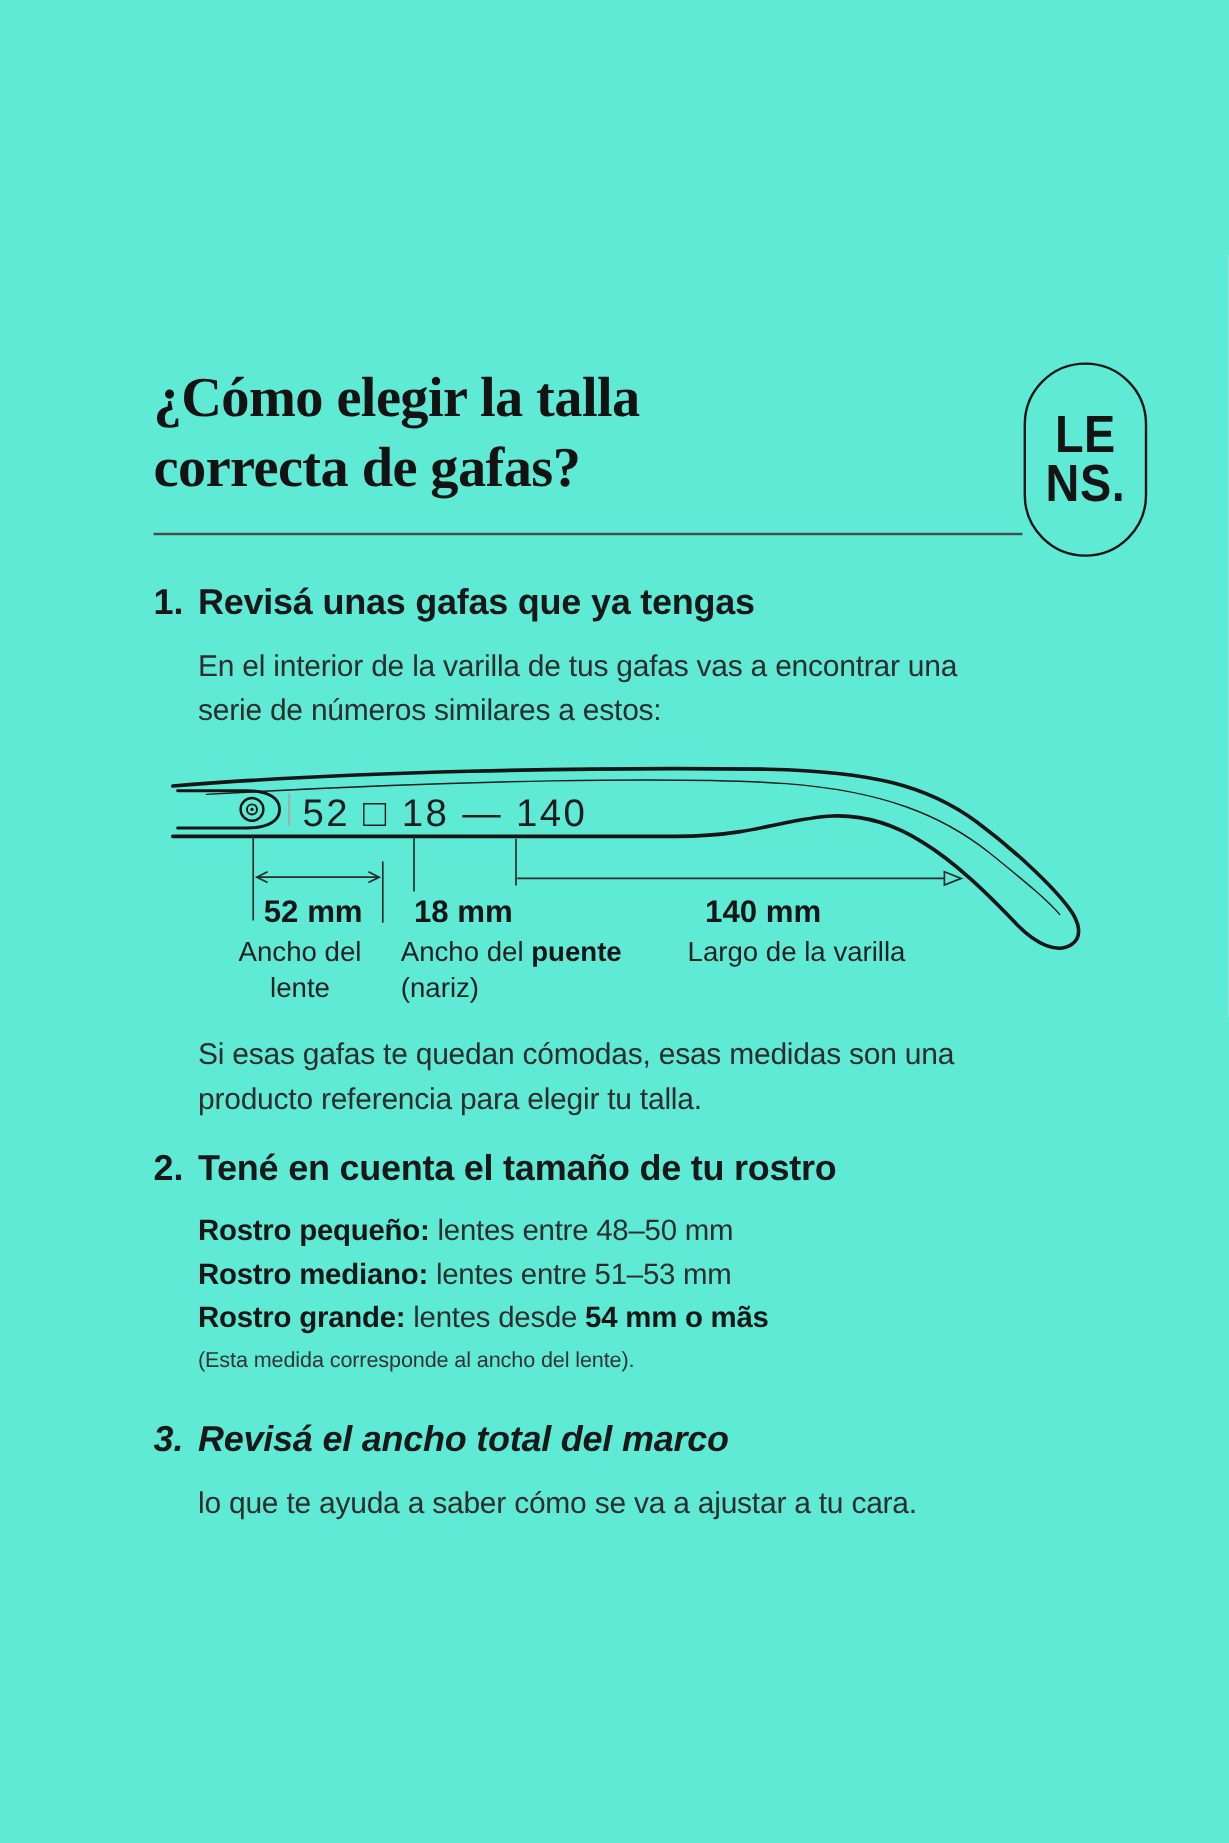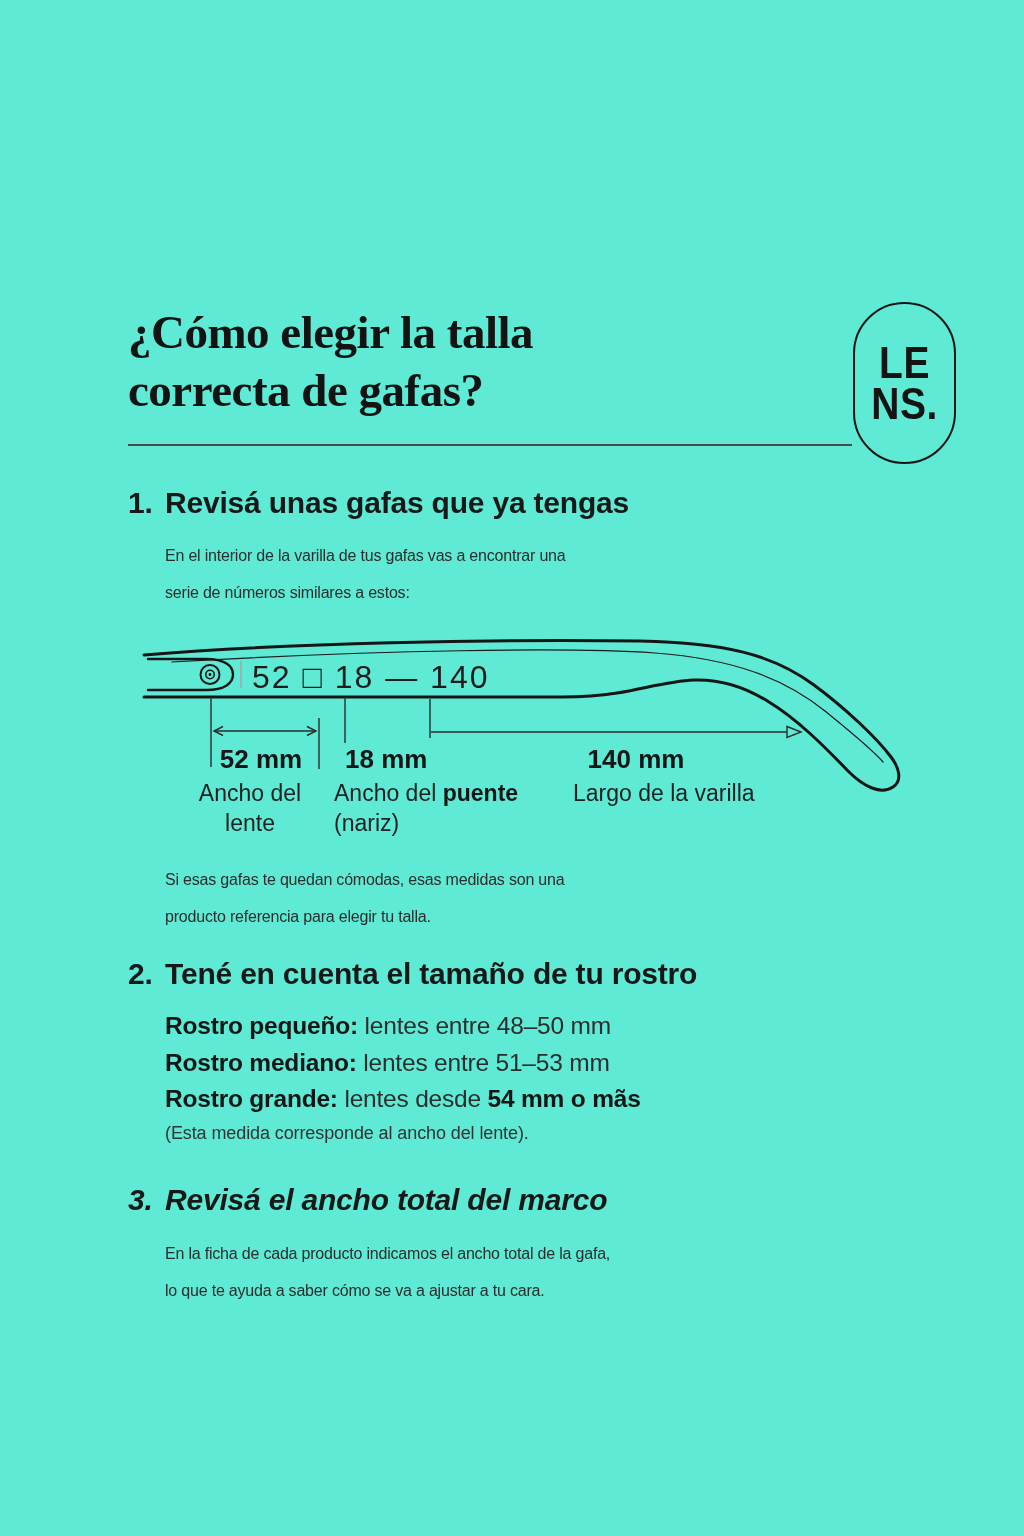--- a/index.html
+++ b/index.html
@@ -48,21 +48,21 @@
   .sec-heading {
     font-size: 30px;
     font-weight: 700;
     color: #181818;
     letter-spacing: -0.2px;
   }
   .sec-num { display: inline-block; width: 37px; }
 
   
   .body-line {
-    font-size: 16px;
+    font-size: 25px;
     line-height: 37px;
     color: #2d2d2d;
     letter-spacing: -0.2px;
   }
   .list-line {
     font-size: 24.5px;
     line-height: 36.5px;
     color: #2d2d2d;
     letter-spacing: -0.2px;
   }
@@ -183,17 +183,16 @@
     </div>
   </div>
 
   <div class="abs note-line" style="left:165px; top:1123px;">(Esta medida corresponde al ancho del lente).</div>
 
   <div class="abs sec-heading" style="left:128px; top:1183px;font-style:italic;">
     <span class="sec-num">3.</span><span>Revisá el ancho total del marco</span>
   </div>
 
   <div class="abs" style="left:165px; top:1235px;">
-    <div class="body-line">En la ficha de cada producto indicamos el ancho total de la gafa,</div>
     <div class="body-line">lo que te ayuda a saber cómo se va a ajustar a tu cara.</div>
   </div>
 
 </div>
 
 </body></html>

